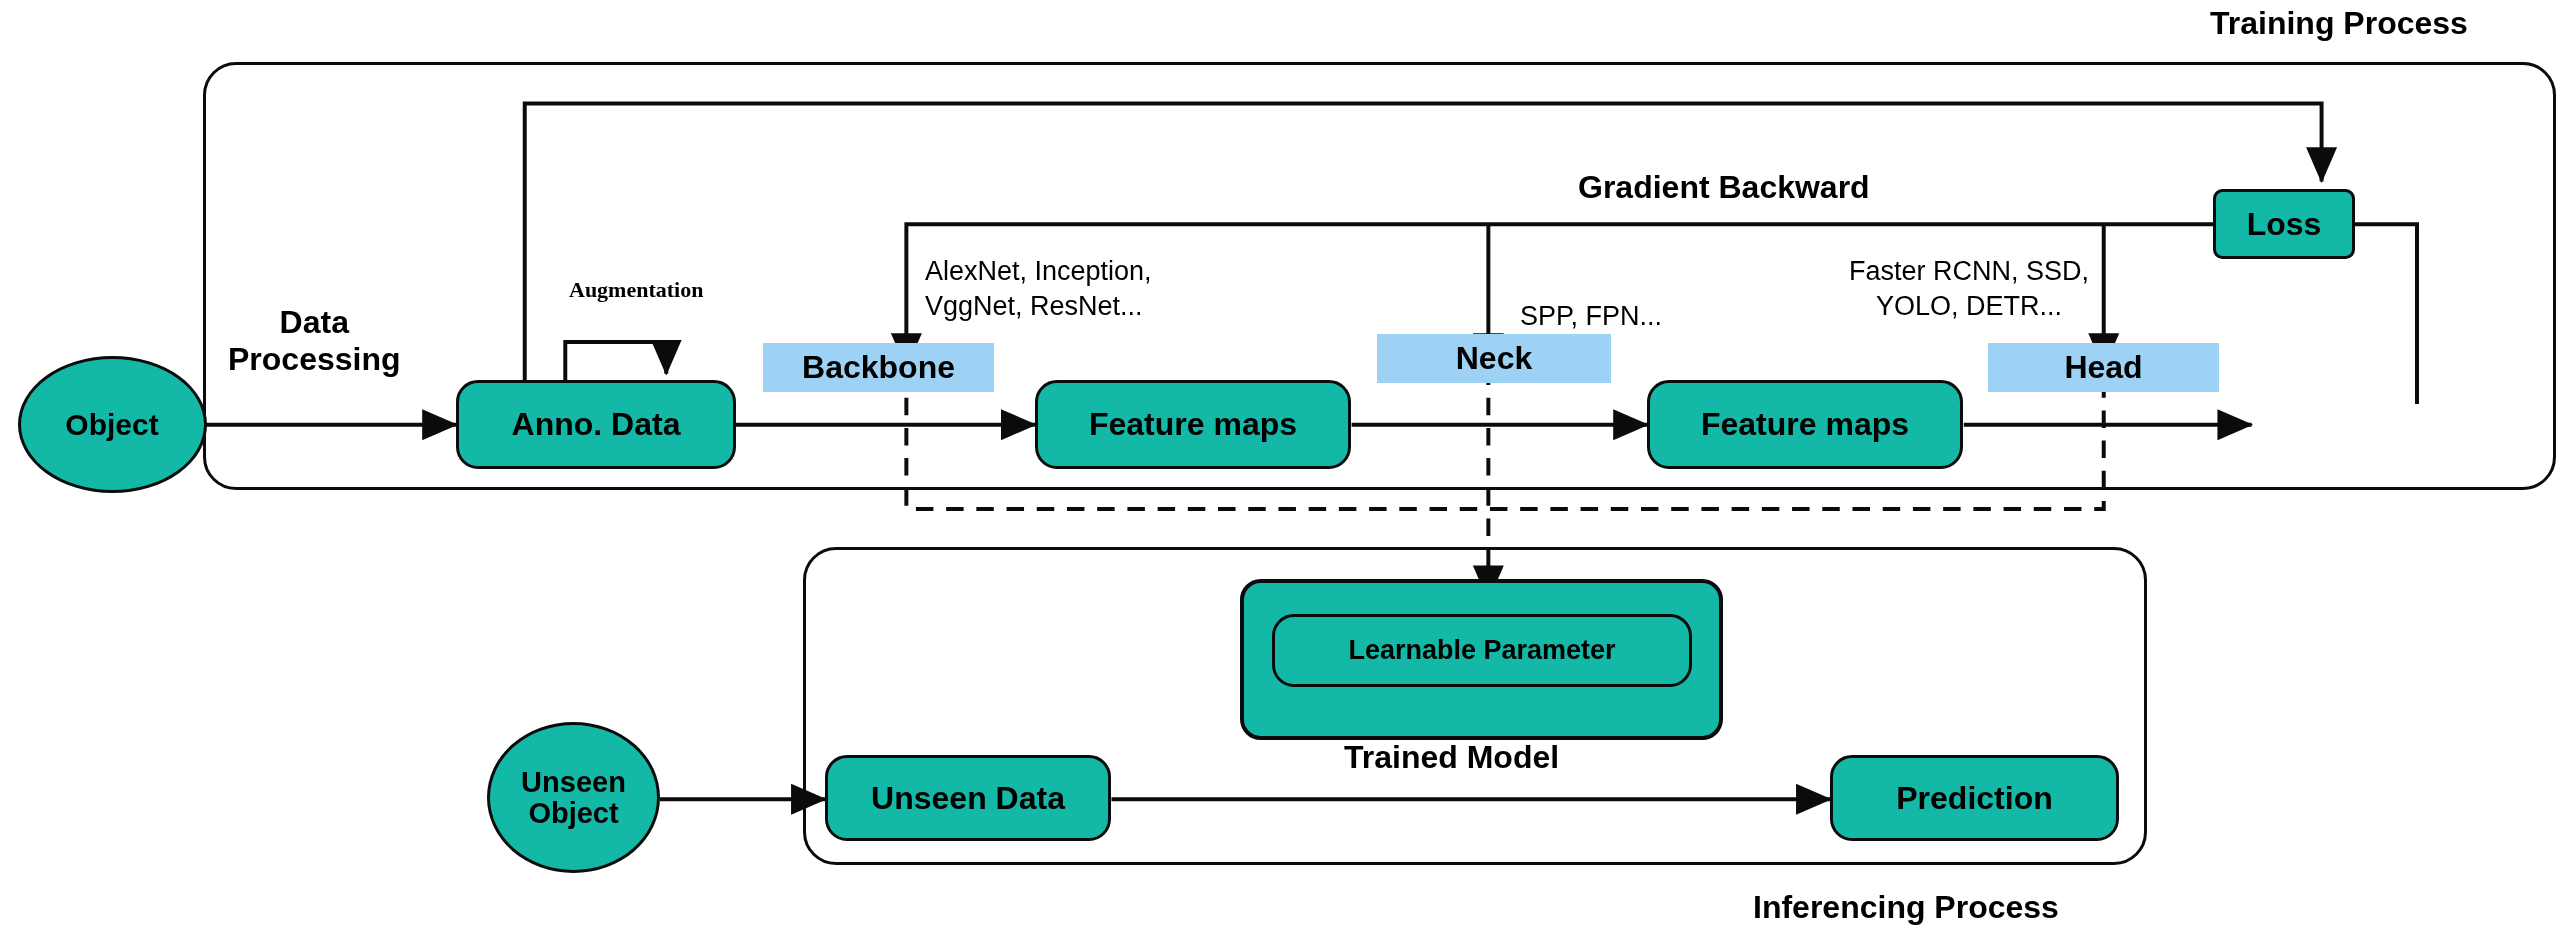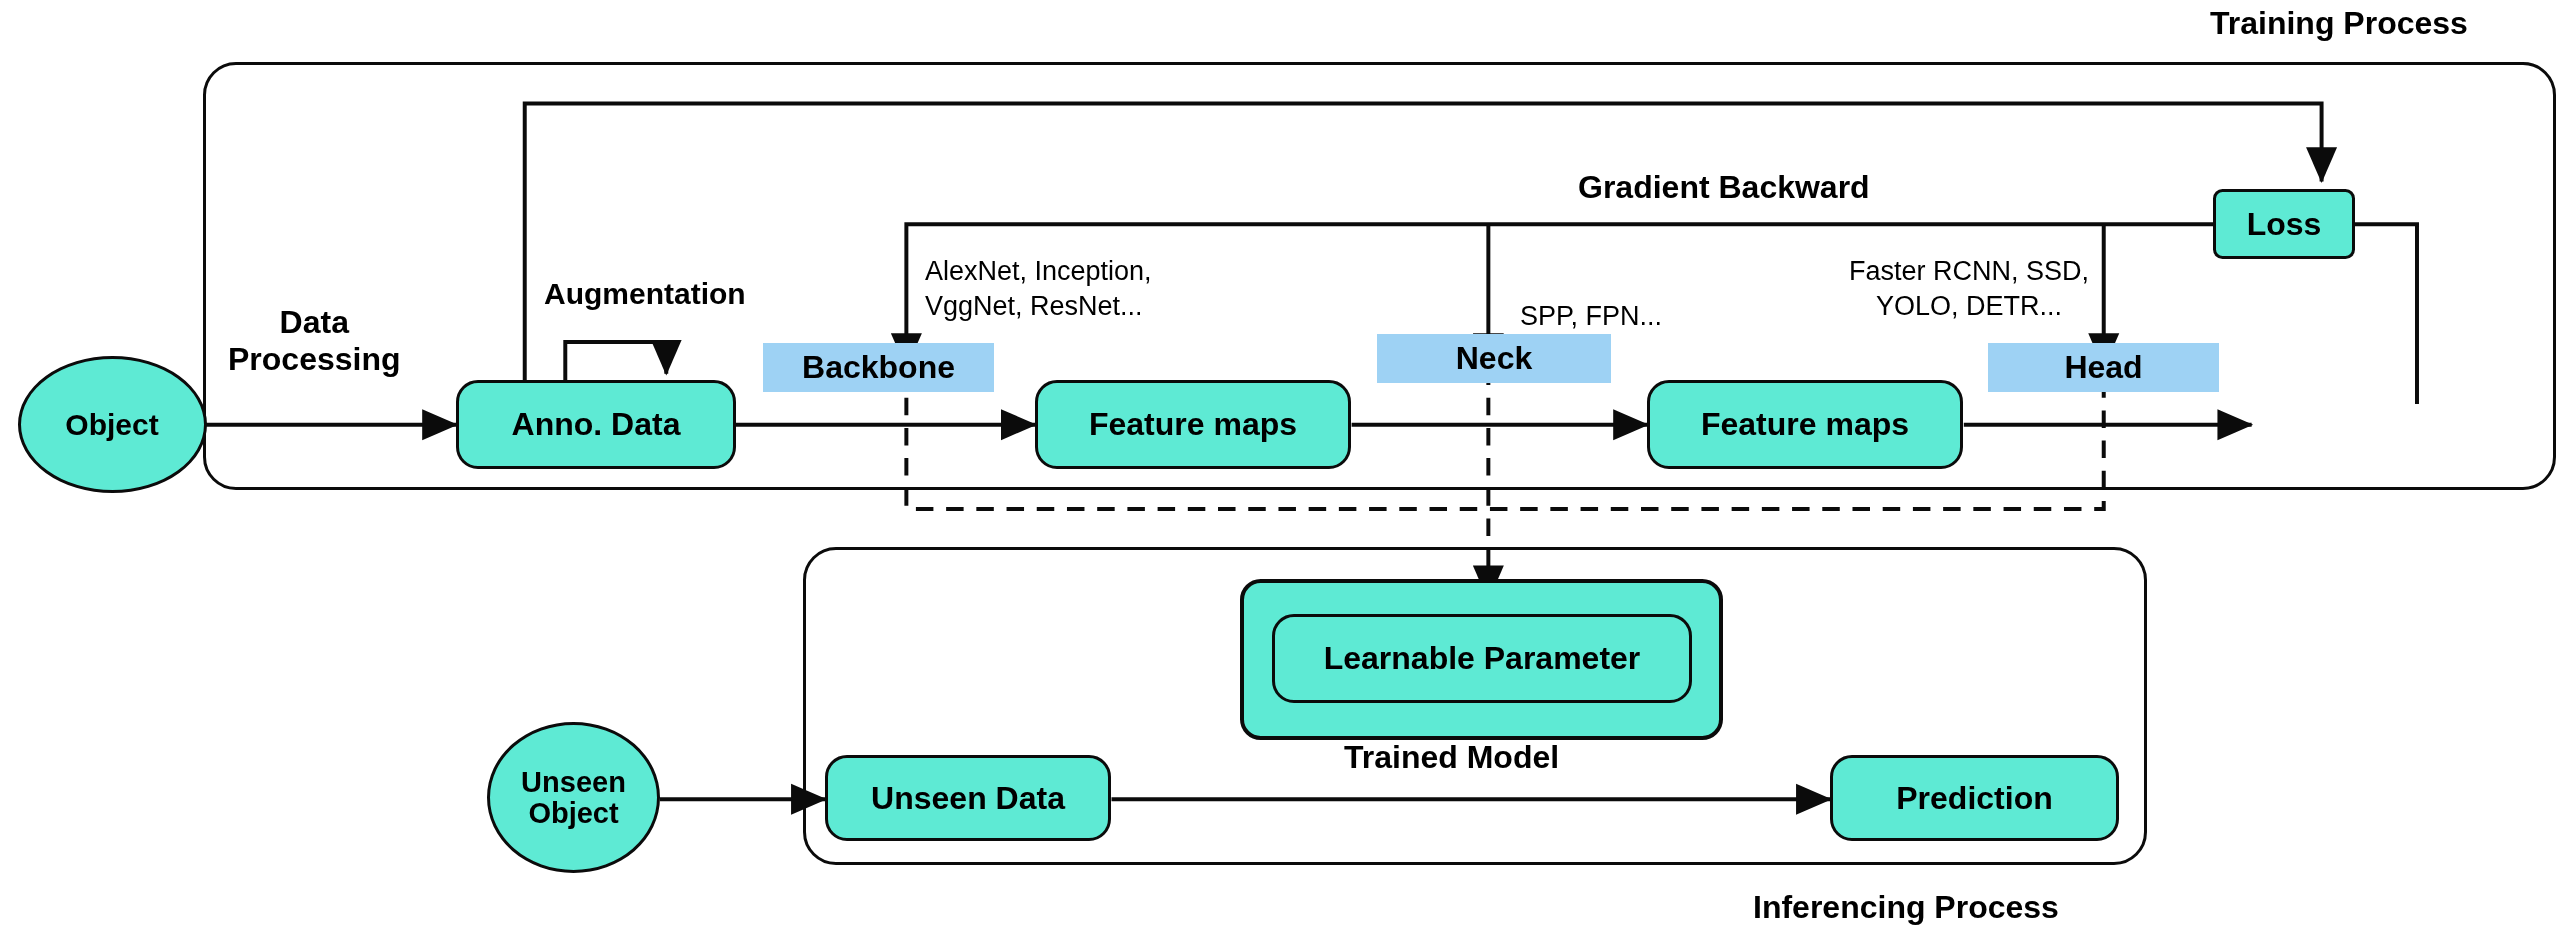--- a/index.html
+++ b/index.html
@@ -1,21 +1,21 @@
 <!DOCTYPE html>
 <html style="font-size:12.7px"><head>
 <meta charset="utf-8">
 <style>
   html,body{margin:0;padding:0;background:#ffffff;}
   body{font-family:"Liberation Sans", sans-serif;}
   #stage{position:relative;width:2576px;height:948px;background:#ffffff;overflow:hidden;}
   svg#wires{position:absolute;left:0;top:0;width:2576px;height:948px;}
 
   .node{position:absolute;box-sizing:border-box;display:flex;align-items:center;justify-content:center;
-        background:#5eead4;color:#000;white-space:nowrap;}
+        background:#14b8a6;color:#000;white-space:nowrap;}
   .rbox{border:3.2px solid #0b0b0b;border-radius:22px;font-weight:700;}
   .sqbox{border:3.2px solid #0b0b0b;border-radius:9.5px;font-weight:700;}
   .ellipse{border:3.2px solid #0b0b0b;border-radius:50%;font-weight:700;flex-direction:column;line-height:1.05;}
   .chip{background:#9ed2f4;font-weight:700;color:#000;}
   .grouprect{position:absolute;box-sizing:border-box;border:3.2px solid #0b0b0b;border-radius:33px;background:transparent;}
   .plain{position:absolute;color:#000;white-space:nowrap;}
   .bold{font-weight:700;}
   .small{font-weight:400;}
   .ctr{text-align:center;}
   .twoline{line-height:1.16;}
@@ -80,21 +80,21 @@
 
   <div class="node ellipse" style="left:17.5px;top:356px;width:189px;height:137px;font-size:30px;">
     <span>Object</span>
   </div>
 
   <div class="plain bold ctr twoline" style="left:228px;top:304px;font-size:32px;">
     <div>Data</div>
     <div>Processing</div>
   </div>
 
-  <div class="plain bold" style="left:544px;top:277px;font-size:30px;">Augmentation</div>
+  <div class="plain bold" style="left:569px;top:277px;font-size:22px;font-family:Liberation Serif, serif;">Augmentation</div>
 
   <div class="node rbox" style="left:456px;top:380px;width:280px;height:89px;font-size:32px;">
     <span>Anno. Data</span>
   </div>
 
   <div class="node chip" style="left:763px;top:343px;width:231px;height:49px;font-size:32px;">
     <span>Backbone</span>
   </div>
 
   <div class="plain small" style="left:925px;top:254px;font-size:27px;line-height:1.28;">
@@ -125,21 +125,21 @@
     <div>YOLO, DETR...</div>
   </div>
 
 
   <div class="node sqbox" style="left:2213px;top:189px;width:142px;height:70px;font-size:32px;">
     <span>Loss</span>
   </div>
 
   <div class="node rbox" style="left:1240px;top:579px;width:483px;height:161px;border-width:4px;border-radius:20.7px;"></div>
 
-  <div class="node rbox" style="left:1272px;top:614px;width:420px;height:89px;font-size:32px;">
+  <div class="node rbox" style="left:1272px;top:614px;width:420px;height:73px;font-size:27px;">
     <span>Learnable Parameter</span>
   </div>
 
   <div class="node ellipse" style="left:487px;top:722px;width:173px;height:151px;font-size:29px;">
     <span>Unseen</span>
     <span>Object</span>
   </div>
 
   <div class="node rbox" style="left:825px;top:755px;width:286px;height:86px;font-size:32px;">
     <span>Unseen Data</span>

